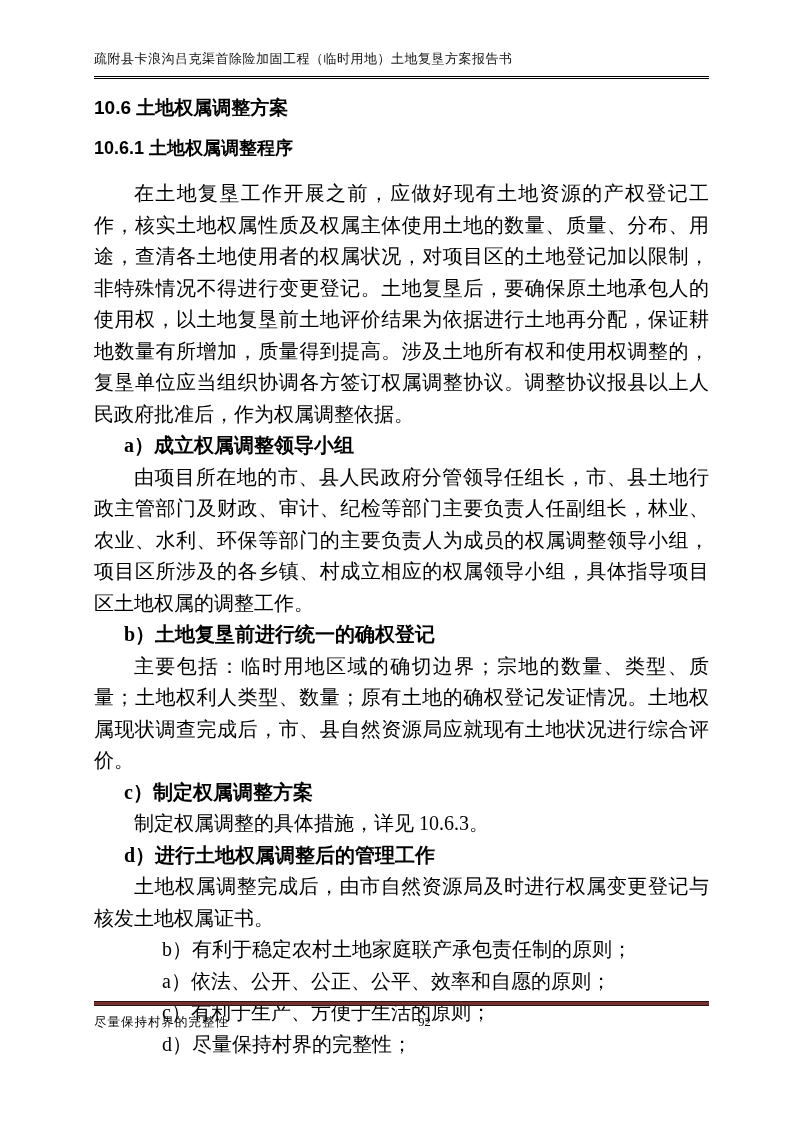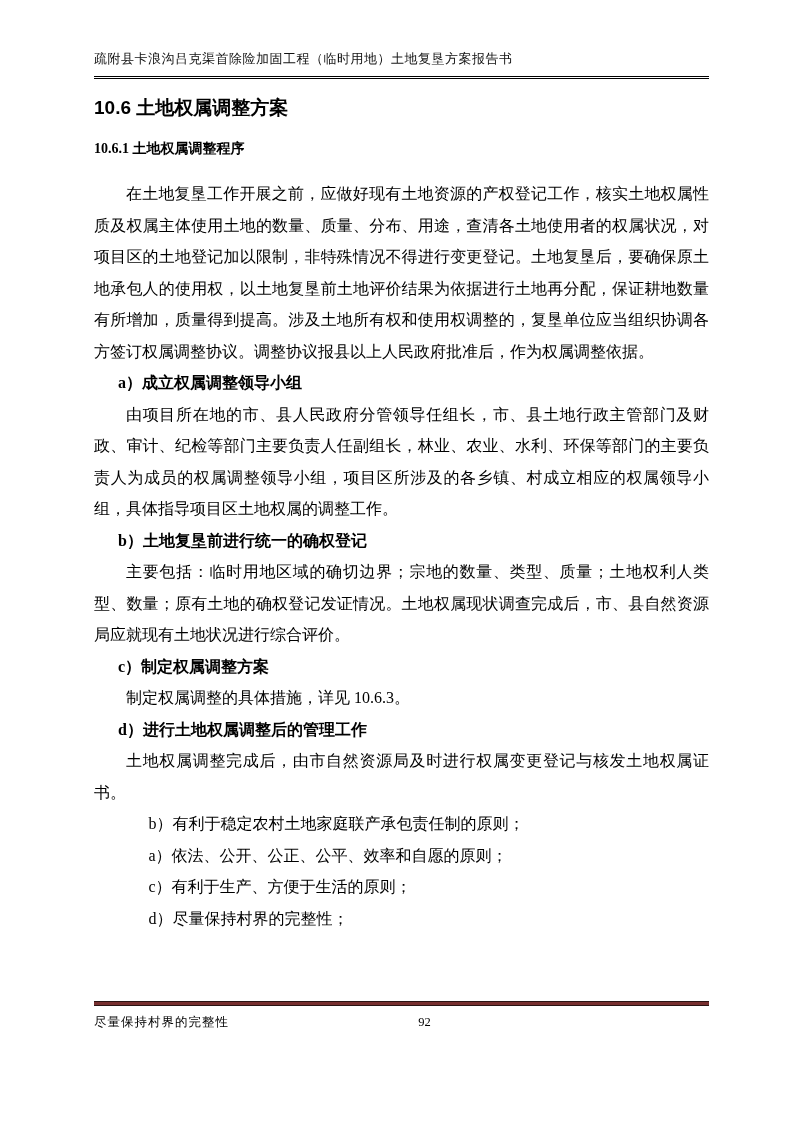--- a/index.html
+++ b/index.html
@@ -16,25 +16,25 @@
   }
   .doc-header-title {
     font-size:13px; line-height:19px; letter-spacing:0.5px; color:#111;
   }
   .content { position:absolute; left:94px; right:84px; top:86px; }
   .content h1 {
     margin:8px 0 0 0; font-size:19px; line-height:28px; font-weight:bold;
     font-family:"Liberation Sans","DejaVu Sans",sans-serif;
   }
   .content h2 {
-    margin:14px 0 0 0; font-size:14px; line-height:25px; font-weight:bold;
-    font-family:Liberation Serif, serif;
+    margin:14px 0 0 0; font-size:18px; line-height:25px; font-weight:bold;
+    font-family:Liberation Sans, sans-serif;
   }
   .content p {
-    margin:0; font-size:16px; line-height:31.5px;
+    margin:0; font-size:20px; line-height:31.5px;
     text-align:justify; text-justify:inter-ideograph;
   }
   p.body   { text-indent:2em; }
   p.first  { margin-top:17px; }
   p.item-head { text-indent:1.5em; font-weight:bold; }
   p.principle { text-indent:3.4em; }
   .intro2 { margin-top:11px !important; }
   .footer-rule {
     position:absolute; left:94px; right:84px; top:1001px;
     height:3px; background:#772f2f;

